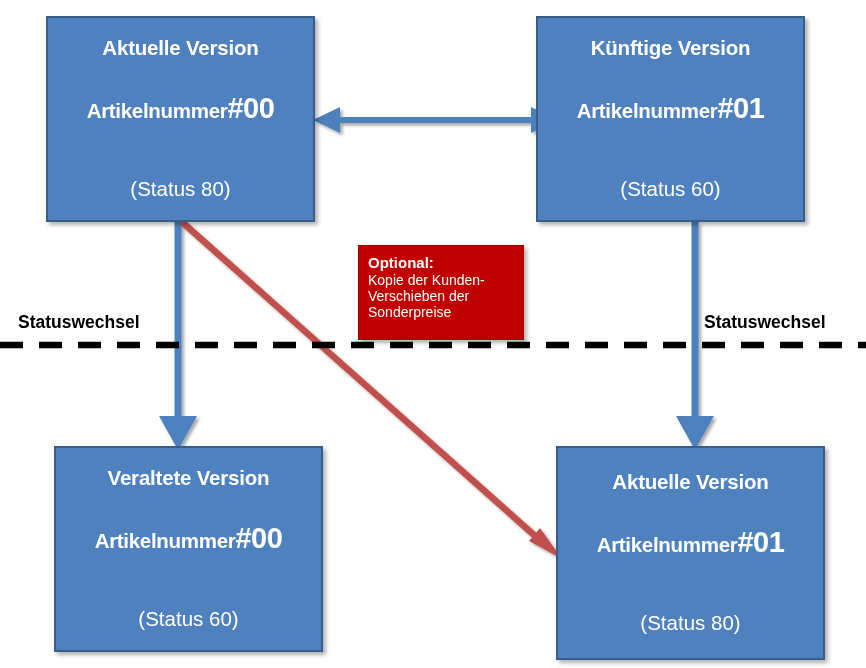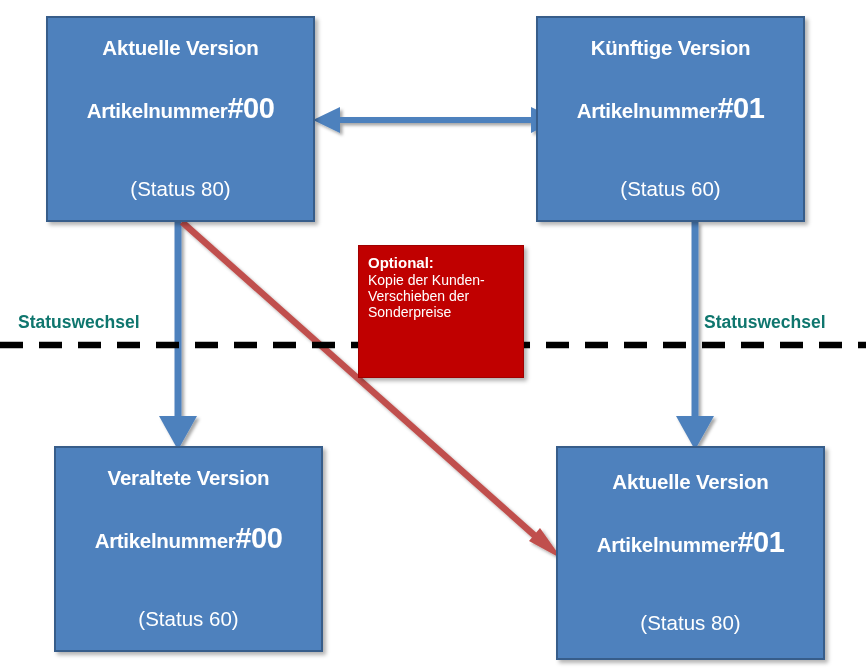--- a/index.html
+++ b/index.html
@@ -74,21 +74,21 @@
   #box-future-01  { left: 536px; top: 16px;  width: 269px; height: 206px; }
   #box-old-00     { left: 54px;  top: 446px; width: 269px; height: 206px; }
   #box-current-01 { left: 556px; top: 446px; width: 269px; height: 214px; }
 
   
   #box-optional {
     position: absolute;
     left: 358px;
     top: 245px;
     width: 166px;
-    height: 133px;
+    height: 95px;
     background: #C00000;
     border: 1px solid #A00000;
     box-sizing: border-box;
     box-shadow: 3px 3px 4px rgba(0,0,0,0.30);
     color: #FFFFFF;
     padding: 8px 0 0 9px;
     line-height: 1.17;
   }
   .optional-head {
     font-size: 15px;
@@ -99,21 +99,21 @@
     font-size: 14px;
     font-weight: normal;
     white-space: nowrap;
   }
 
   
   .status-label {
     position: absolute;
     font-size: 17.5px;
     font-weight: bold;
-    color: #0f766e;
+    color: #000000;
     white-space: nowrap;
   }
   #label-statuswechsel-left  { left: 18px;  top: 312px; }
   #label-statuswechsel-right { left: 704px; top: 312px; }
 </style>
 </head>
 <body>
 
 <div id="canvas">
 

